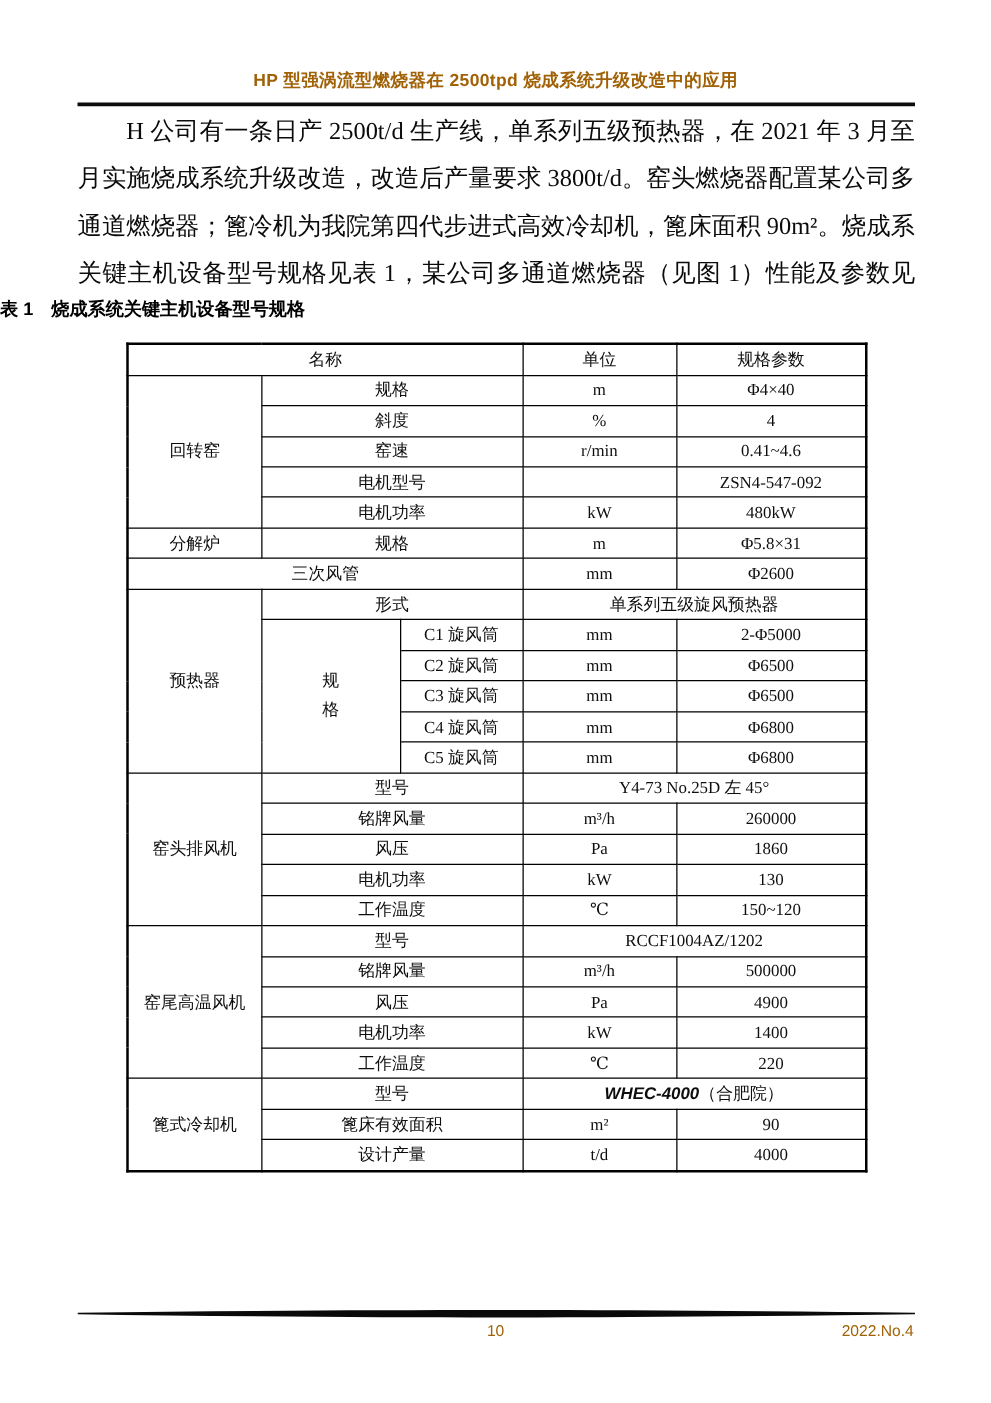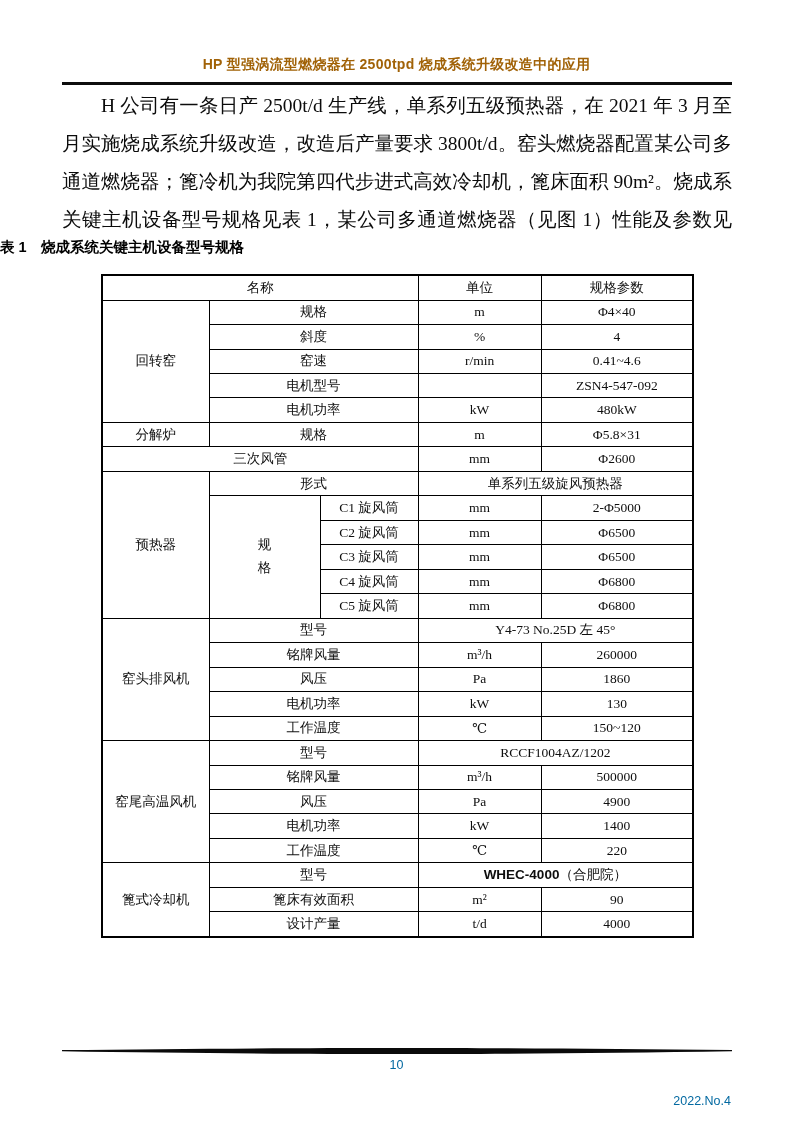--- a/index.html
+++ b/index.html
@@ -23,29 +23,29 @@
            font-family:"Liberation Sans","DejaVu Sans",sans-serif;
            font-weight:700;font-size:14.5px;color:#000000;}
 
   
   table.spec{position:absolute;top:262px;left:101px;width:591px;height:664px;
              border-collapse:collapse;table-layout:fixed;border:2px solid #000;
              font-size:13.5px;margin-top:12px;}
   table.spec td{border:1px solid #000;text-align:center;vertical-align:middle;
                 padding:0 2px;overflow:hidden;color:#0e0e0e;}
   .v-label{display:inline-block;width:1.15em;line-height:1.7;word-break:break-all;white-space:normal;}
-  .en-bold{font-family:"Liberation Sans","DejaVu Sans",sans-serif;font-weight:700;}
+  .en-bold{font-family:"Liberation Sans","DejaVu Sans",sans-serif;font-weight:700;font-style:italic;}
 
   
   .footer-rule{position:absolute;top:1047px;left:62px;}
   .footer-text{position:absolute;top:1058px;left:62px;right:62px;height:18px;
                font-family:"Liberation Sans","DejaVu Sans",sans-serif;
-               font-size:12.5px;color:#0369a1;}
+               font-size:12.5px;color:#a16207;}
   .page-num{position:absolute;left:0;right:0;top:0;text-align:center;}
-  .issue{position:absolute;right:0;top:0;margin-top:36px;}
+  .issue{position:absolute;right:0;top:0;}
 </style>
 </head>
 <body>
 
 <div class="page">
 
   <div class="doc-title">HP 型强涡流型燃烧器在 2500tpd 烧成系统升级改造中的应用</div>
   <div class="doc-rule"></div>
 
   <div class="intro">

